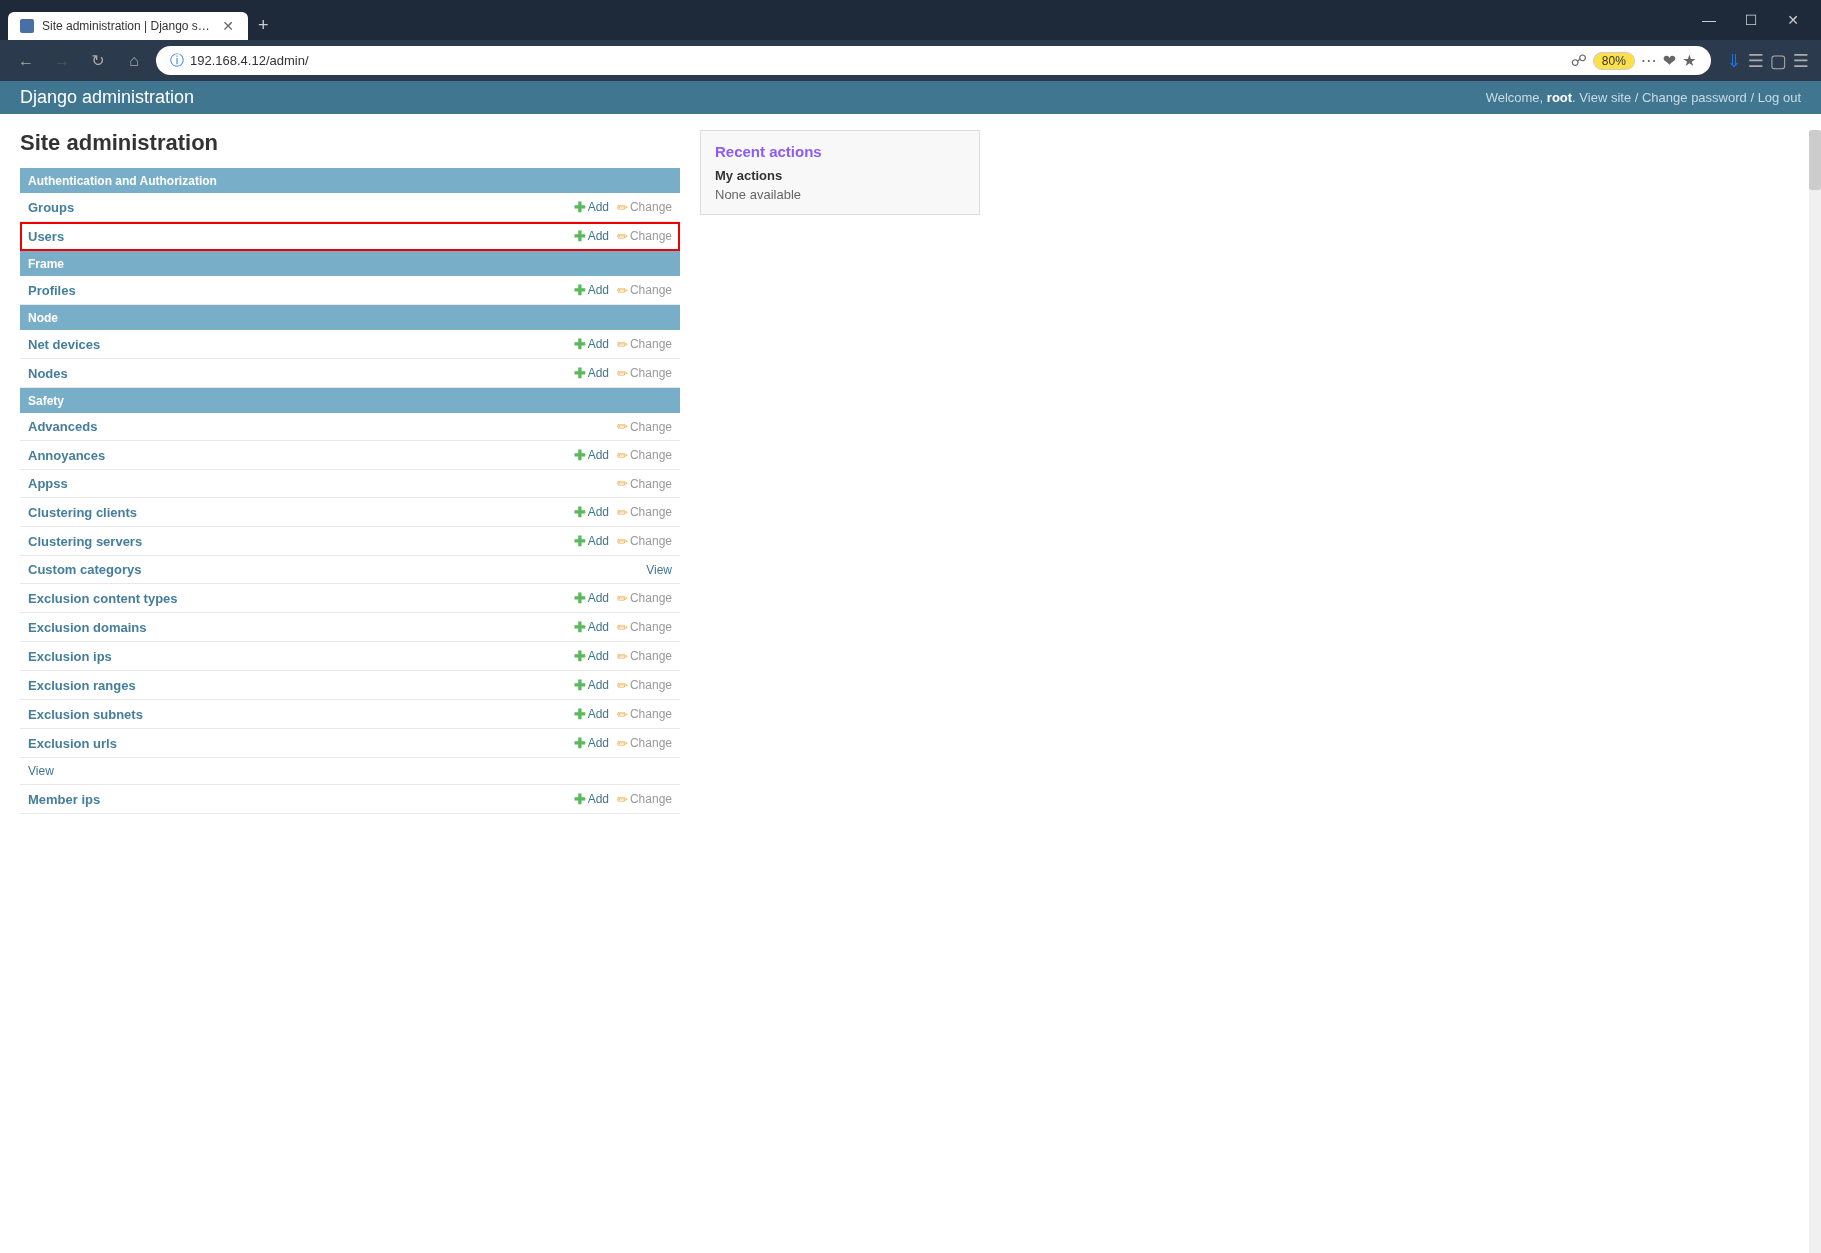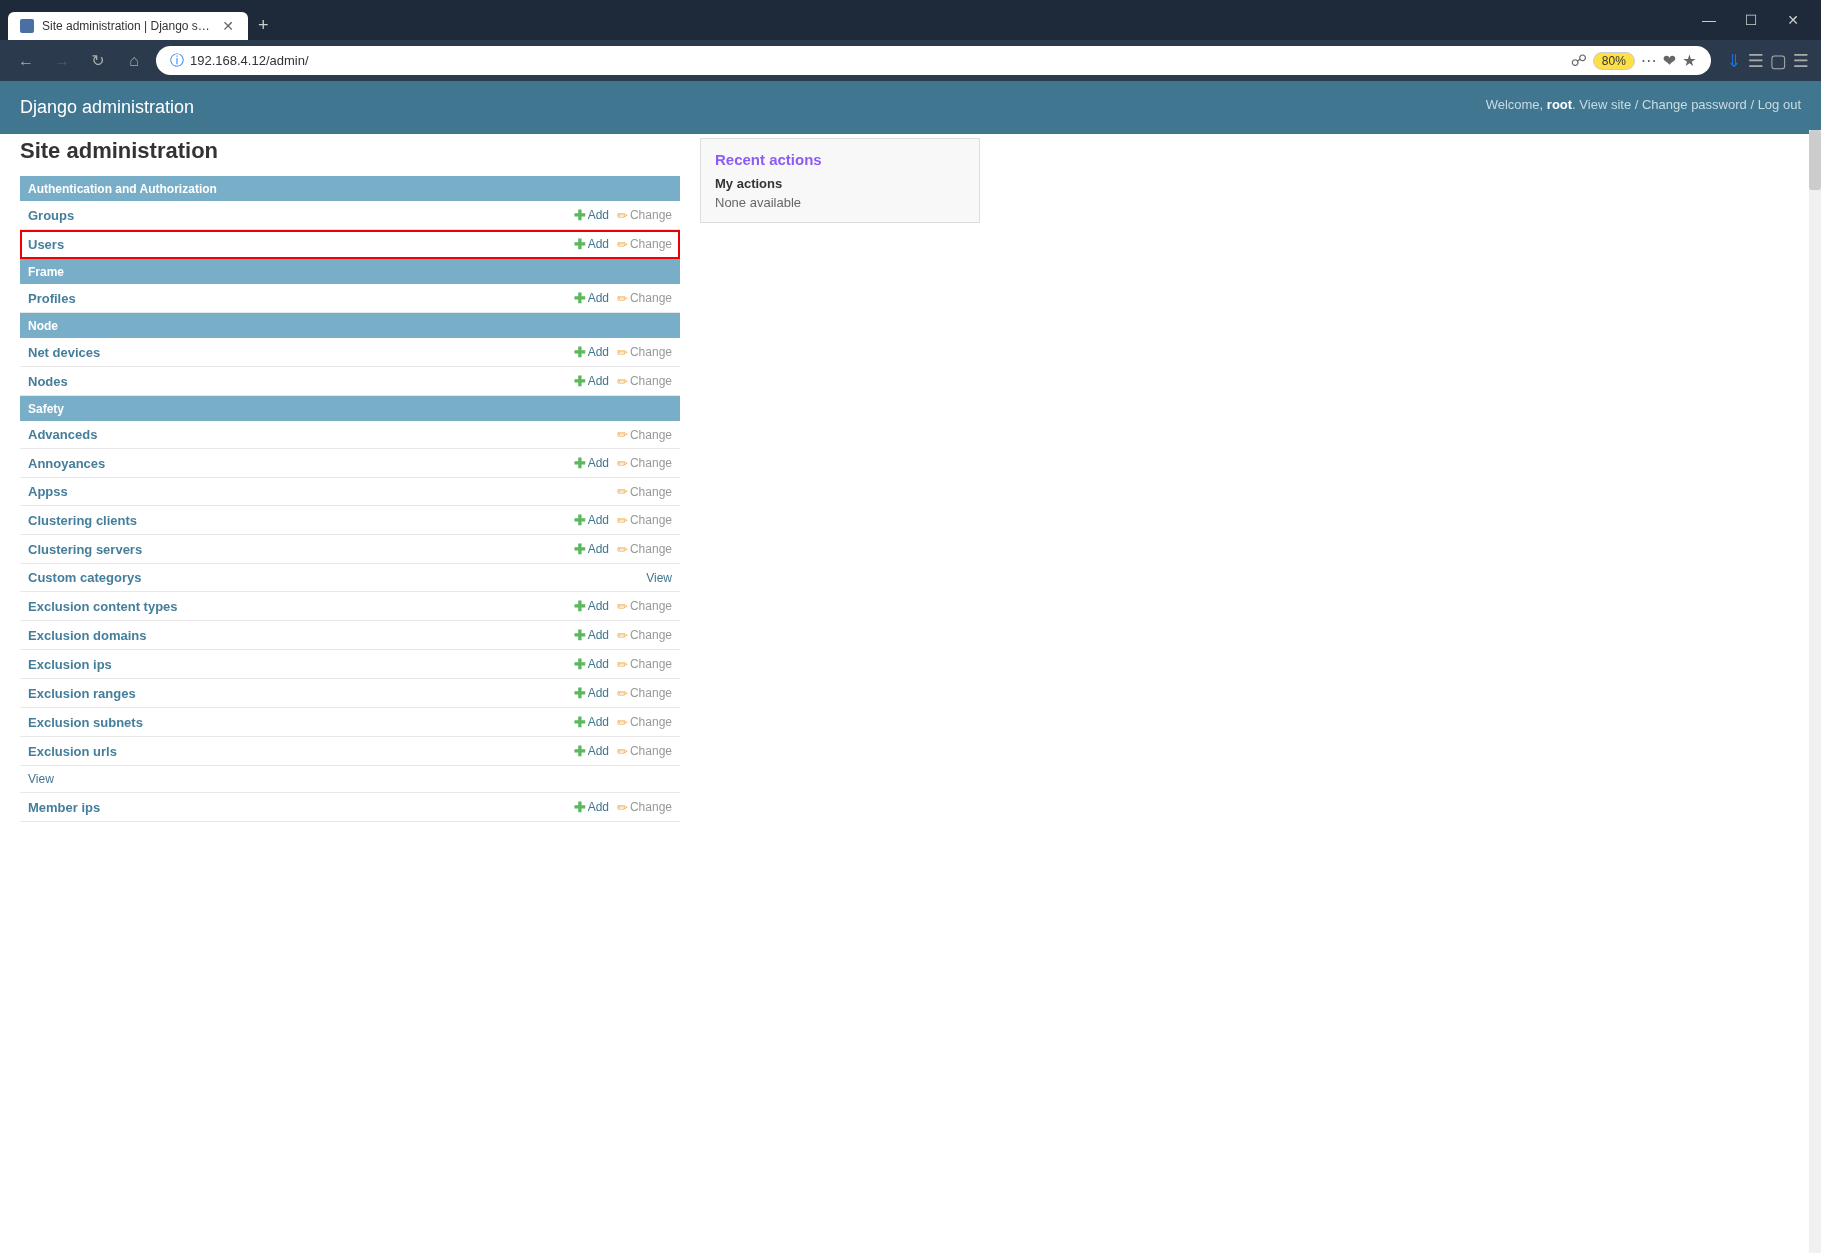--- a/index.html
+++ b/index.html
@@ -97,32 +97,33 @@
     .toolbar-right {
       display: flex; gap: 6px; align-items: center; margin-left: 8px;
     }
     .toolbar-btn { font-size: 18px; color: #aaa; cursor: pointer; }
     .toolbar-btn.blue { color: #1a73e8; }
 
     
     .django-header {
       background: #417690;
       color: #fff;
-      padding: 16px 20px;
-      display: flex;
+      padding: 6px 20px;
+      display: flex;
+      align-items: center;
       justify-content: space-between;
     }
     .django-header h1 { font-size: 18px; font-weight: normal; }
     .django-header .user-info { font-size: 13px; color: #c8dce4; }
     .django-header .user-info a { color: #c8dce4; text-decoration: none; }
     .django-header .user-info strong { color: #fff; margin-top: 44px; }
 
     
     .main-content {
-      padding: 4px 20px;
+      padding: 16px 20px;
       display: flex;
       gap: 20px;
     }
     .left-panel { flex: 1; max-width: 660px; }
     .right-panel { width: 280px; }
 
     .page-title {
       font-size: 22px;
       font-weight: bold;
       color: #333;

